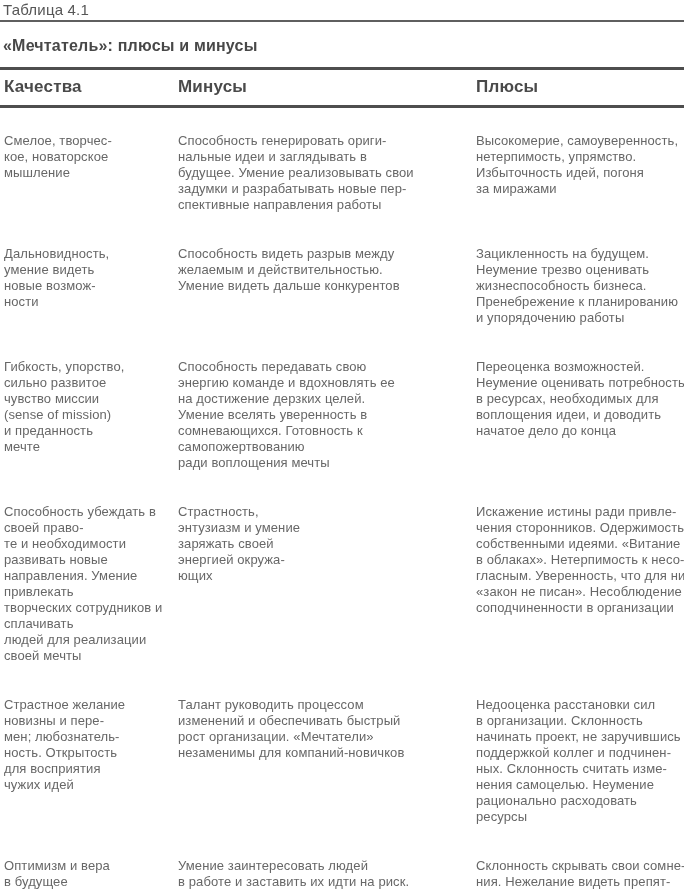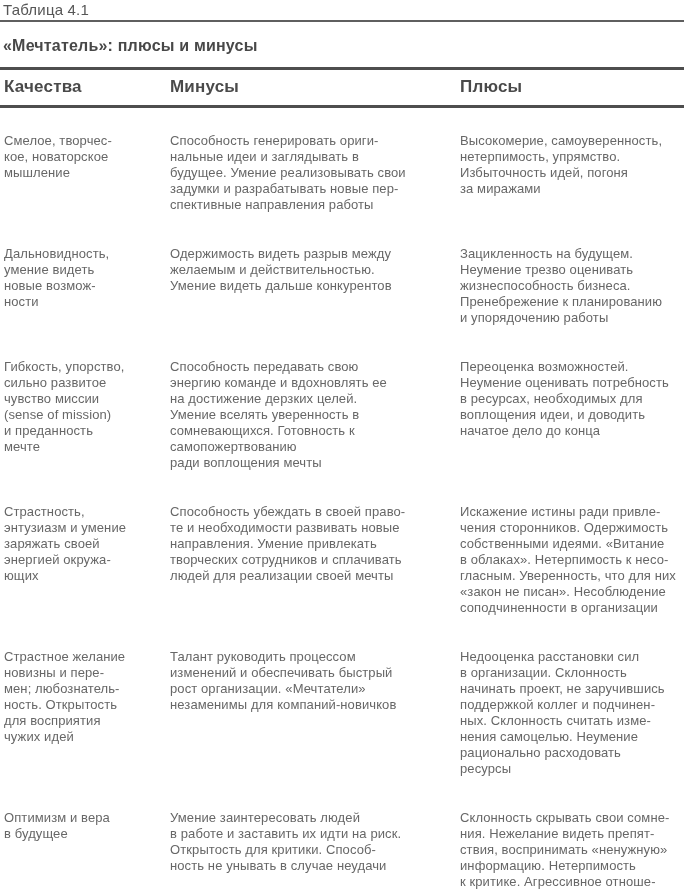--- a/index.html
+++ b/index.html
@@ -39,20 +39,21 @@
   .head-rule {
     border: none;
     border-top: 3px solid #4e4e4e;
     margin: 10px 0 0 0;
   }
   .grid {
     display: grid;
     grid-template-columns: 166px 290px 237px;
     padding-left: 4px;
     box-sizing: border-box;
+    gap: 8px;
   }
   .thead {
     padding-top: 7px;
     padding-bottom: 9px;
     border-bottom: 3px solid #4e4e4e;
   }
   .th {
     font-size: 17px;
     line-height: 19px;
     font-weight: bold;
@@ -108,21 +109,21 @@
 нетерпимость, упрямство.
 Избыточность идей, погоня
 за миражами</div>
     </div>
 
     <div class="grid row">
       <div class="cell">Дальновидность,
 умение видеть
 новые возмож-
 ности</div>
-      <div class="cell">Одержимость видеть разрыв между
+      <div class="cell">Способность видеть разрыв между
 желаемым и действительностью.
 Умение видеть дальше конкурентов</div>
       <div class="cell">Зацикленность на будущем.
 Неумение трезво оценивать
 жизнеспособность бизнеса.
 Пренебрежение к планированию
 и упорядочению работы</div>
     </div>
 
     <div class="grid row">
@@ -140,30 +141,30 @@
 самопожертвованию
 ради воплощения мечты</div>
       <div class="cell">Переоценка возможностей.
 Неумение оценивать потребность
 в ресурсах, необходимых для
 воплощения идеи, и доводить
 начатое дело до конца</div>
     </div>
 
     <div class="grid row">
+      <div class="cell">Способность убеждать в своей право-
+те и необходимости развивать новые
+направления. Умение привлекать
+творческих сотрудников и сплачивать
+людей для реализации своей мечты</div>
       <div class="cell">Страстность,
 энтузиазм и умение
 заряжать своей
 энергией окружа-
 ющих</div>
-      <div class="cell">Способность убеждать в своей право-
-те и необходимости развивать новые
-направления. Умение привлекать
-творческих сотрудников и сплачивать
-людей для реализации своей мечты</div>
       <div class="cell">Искажение истины ради привле-
 чения сторонников. Одержимость
 собственными идеями. «Витание
 в облаках». Нетерпимость к несо-
 гласным. Уверенность, что для них
 «закон не писан». Несоблюдение
 соподчиненности в организации</div>
     </div>
 
     <div class="grid row">

